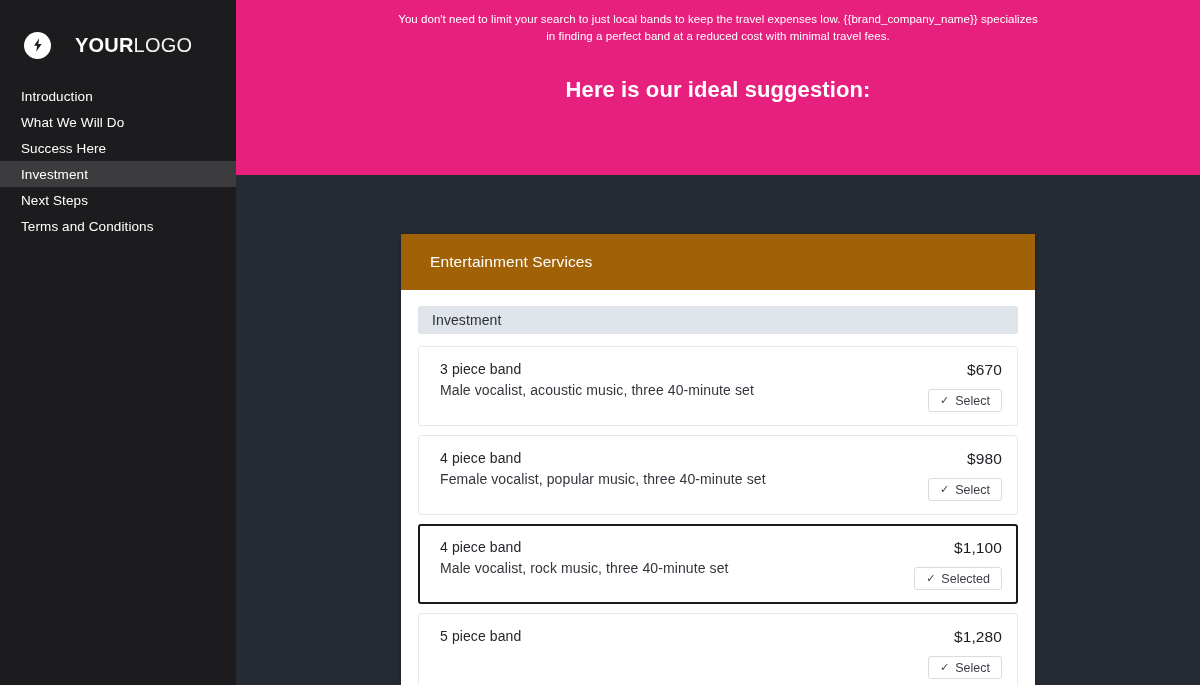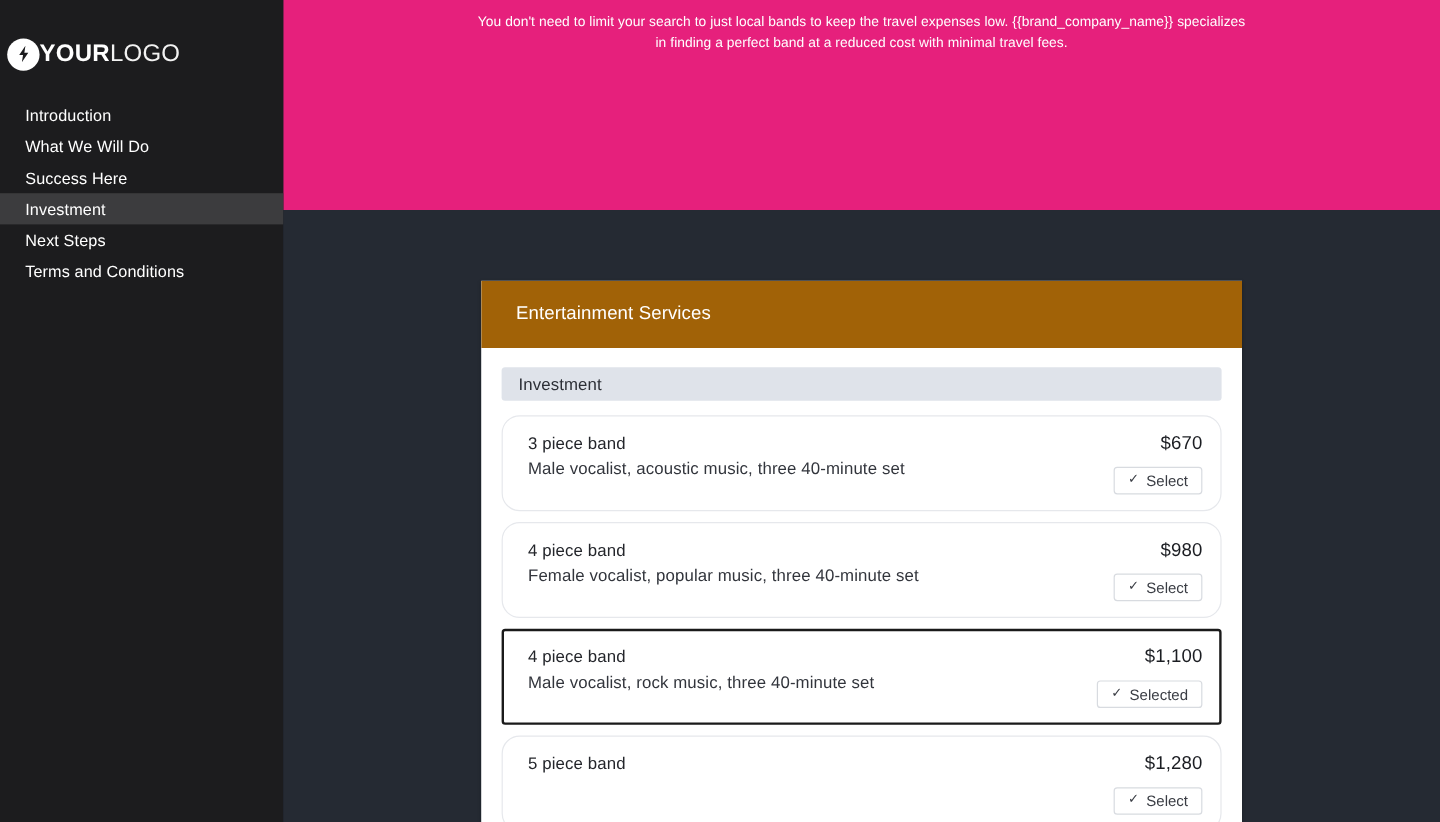--- a/index.html
+++ b/index.html
@@ -32,22 +32,22 @@
     min-width: 236px;
     height: 685px;
     background: #1c1c1e;
     position: relative;
     z-index: 5;
   }
 
   .logo-row {
     display: flex;
     align-items: center;
-    gap: 0;
-    padding: 30px 0 0 6px;
+    gap: 24px;
+    padding: 30px 0 0 24px;
     height: 60px;
   }
 
   .logo-mark {
     width: 27px;
     height: 27px;
     border-radius: 50%;
     background: #ffffff;
     display: flex;
     align-items: center;
@@ -159,21 +159,21 @@
     padding-left: 14px;
     font-size: 14px;
     color: #2c2f36;
     margin-bottom: 12px;
     letter-spacing: 0.1px;
   }
 
   .row {
     background: #ffffff;
     border: 1px solid #e6e8ec;
-    border-radius: 15px;
+    border-radius: 3px;
     padding: 12px 15px 13px 21px;
     display: flex;
     align-items: flex-start;
     justify-content: space-between;
     margin-bottom: 9px;
     min-height: 64px;
     position: relative;
   }
   .row:last-child { margin-bottom: 0; }
 
@@ -276,20 +276,21 @@
         <span>Terms and Conditions</span>
       </div>
     </nav>
 
   </aside>
 
   <main class="main">
 
     <section class="pink-band">
       <p class="band-intro">You don't need to limit your search to just local bands to keep the travel expenses low. {{brand_company_name}} specializes in finding a perfect band at a reduced cost with minimal travel fees.</p>
+      <h1 class="band-heading">Here is our ideal suggestion:</h1>
     </section>
 
     <div class="card-wrap">
       <div class="card">
 
         <div class="card-header">
           <span>Entertainment Services</span>
         </div>
 
         <div class="card-body">

